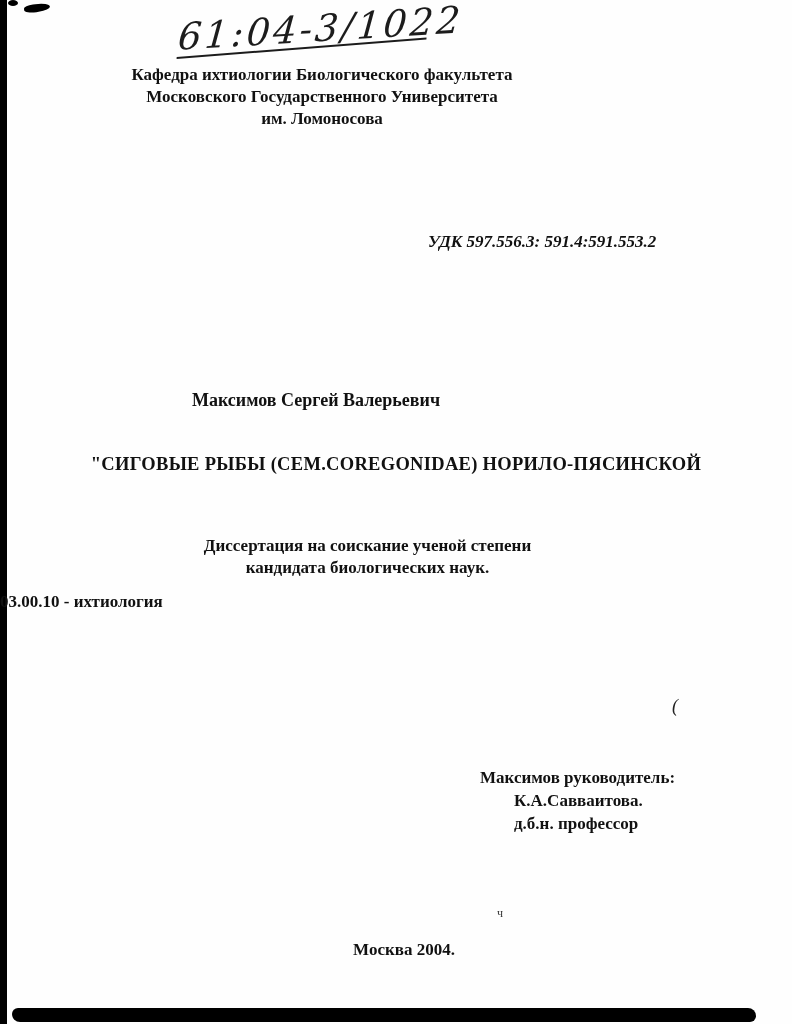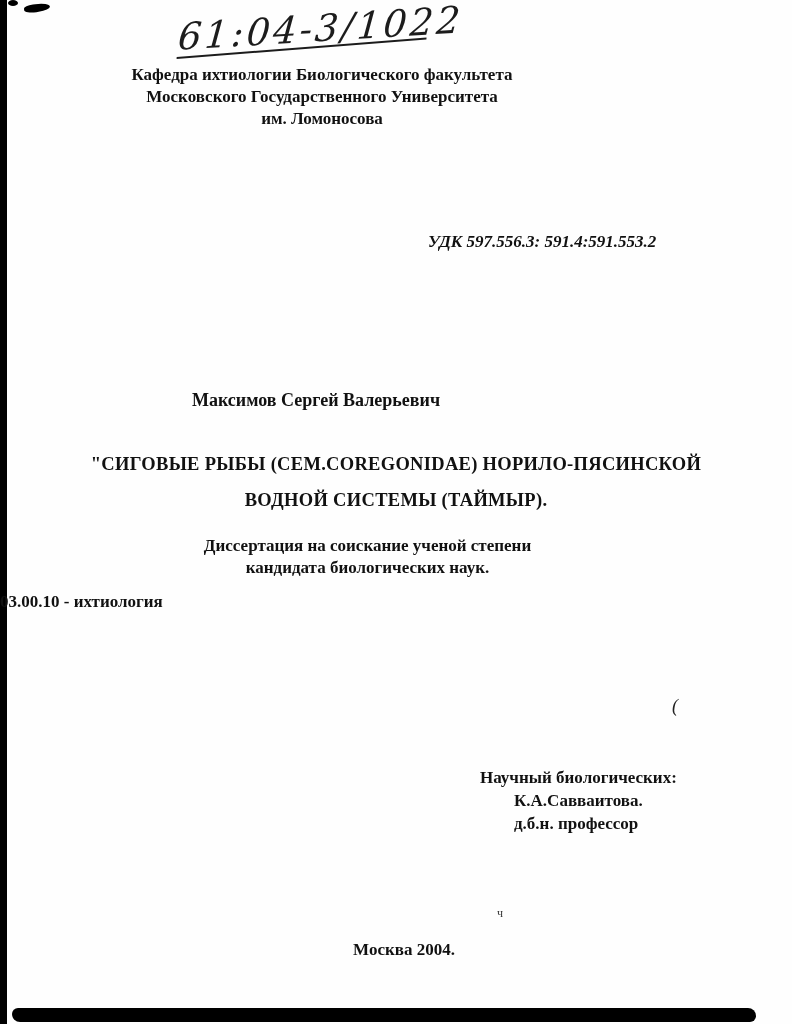--- a/index.html
+++ b/index.html
@@ -173,35 +173,34 @@
     <div>Московского Государственного Университета</div>
     <div>им. Ломоносова</div>
   </div>
 
   <div class="udc">УДК 597.556.3: 591.4:591.553.2</div>
 
   <div class="author">Максимов Сергей Валерьевич</div>
 
   <div class="title">
     <div>"СИГОВЫЕ РЫБЫ (СЕМ.COREGONIDAE)  НОРИЛО-ПЯСИНСКОЙ</div>
-    <div>ВОДНОЙ СИСТЕМЫ (ТАЙМЫР).</div>
   </div>
 
   <div class="thesis">
     <div>Диссертация на соискание ученой степени</div>
     <div>кандидата биологических наук.</div>
   </div>
 
   <div class="specialty">03.00.10 - ихтиология</div>
 
   <div class="stray-mark">(</div>
   <div class="stray-mark-2">ч</div>
 
   <div class="advisor">
-    <div>Научный биологических:</div>
+    <div>Максимов руководитель:</div>
     <div class="indent">К.А.Савваитова.</div>
     <div class="indent">д.б.н. профессор</div>
   </div>
 
   <div class="city-year">Москва 2004.</div>
 
   <div class="scan-bar-bottom"></div>
 
 </div>
 

